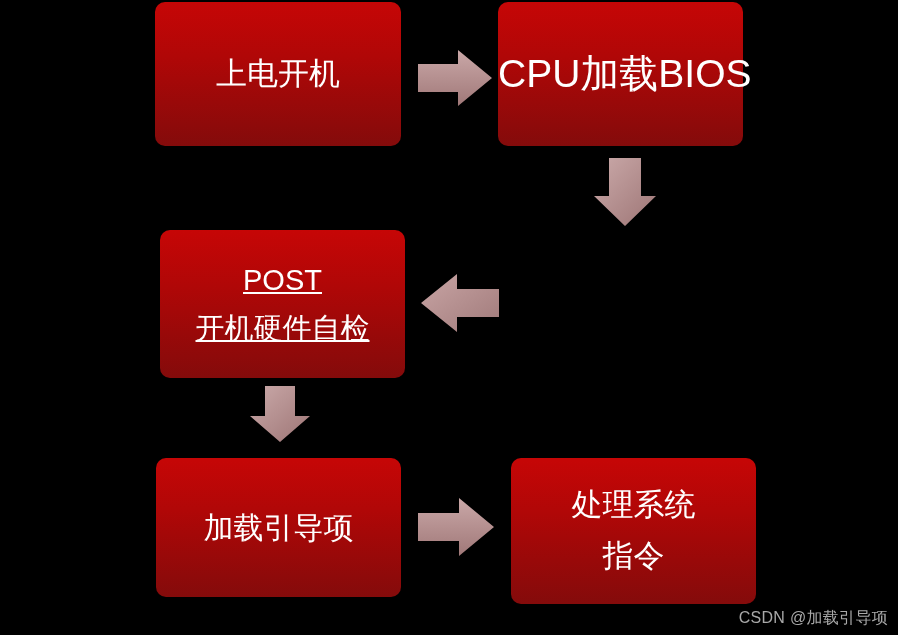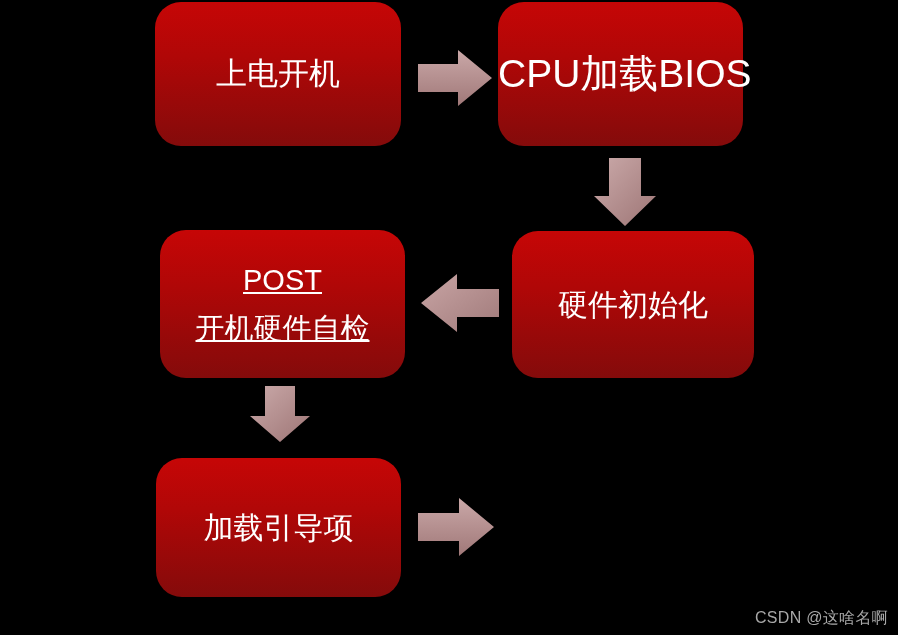--- a/index.html
+++ b/index.html
@@ -11,21 +11,21 @@
     position: relative;
     width: 898px;
     height: 635px;
     background: #000000;
     overflow: hidden;
     font-family: "Liberation Sans", "DejaVu Sans", sans-serif;
   }
   .node {
     position: absolute;
     box-sizing: border-box;
-    border-radius: 26px;
+    border-radius: 10px;
     background: linear-gradient(180deg, #c60606 0%, #b00707 38%, #990909 70%, #840b0b 100%);
     display: flex;
     flex-direction: column;
     align-items: center;
     justify-content: center;
     color: #ffffff;
     text-align: center;
     line-height: 1.18;
     box-shadow: 0 1px 3px rgba(0,0,0,0.65);
   }
@@ -105,23 +105,20 @@
   <svg class="arrow a-left1" viewBox="0 0 78 62">
     <defs>
       <linearGradient id="gArrowL1" x1="0" y1="0" x2="1" y2="1">
         <stop offset="0%" stop-color="#c9a5a5"></stop>
         <stop offset="100%" stop-color="#a07a7a"></stop>
       </linearGradient>
     </defs>
     <polygon points="78,17 36,17 36,2 0,31 36,60 36,45 78,45" fill="url(#gArrowL1)"></polygon>
   </svg>
 
-  <div class="node n-r2c2">
-    <span class="line">硬件初始化</span>
-  </div>
 
   <svg class="arrow a-down2" viewBox="0 0 66 56">
     <defs>
       <linearGradient id="gArrowD2" x1="0" y1="0" x2="1" y2="1">
         <stop offset="0%" stop-color="#cbaaaa"></stop>
         <stop offset="100%" stop-color="#9d7575"></stop>
       </linearGradient>
     </defs>
     <polygon points="18,0 48,0 48,30 63,30 33,56 3,30 18,30" fill="url(#gArrowD2)"></polygon>
   </svg>
@@ -133,16 +130,20 @@
   <svg class="arrow a-right2" viewBox="0 0 76 62">
     <defs>
       <linearGradient id="gArrowR2" x1="0" y1="0" x2="0" y2="1">
         <stop offset="0%" stop-color="#caa8a8"></stop>
         <stop offset="100%" stop-color="#a07878"></stop>
       </linearGradient>
     </defs>
     <polygon points="0,17 41,17 41,2 76,31 41,60 41,45 0,45" fill="url(#gArrowR2)"></polygon>
   </svg>
 
+  <div class="node n-r3c2">
+    <span class="line">处理系统</span>
+    <span class="line">指令</span>
+  </div>
 
-  <div class="watermark">CSDN @这啥名啊</div>
+  <div class="watermark">CSDN @加载引导项</div>
 
 </div>
 
 </body></html>

